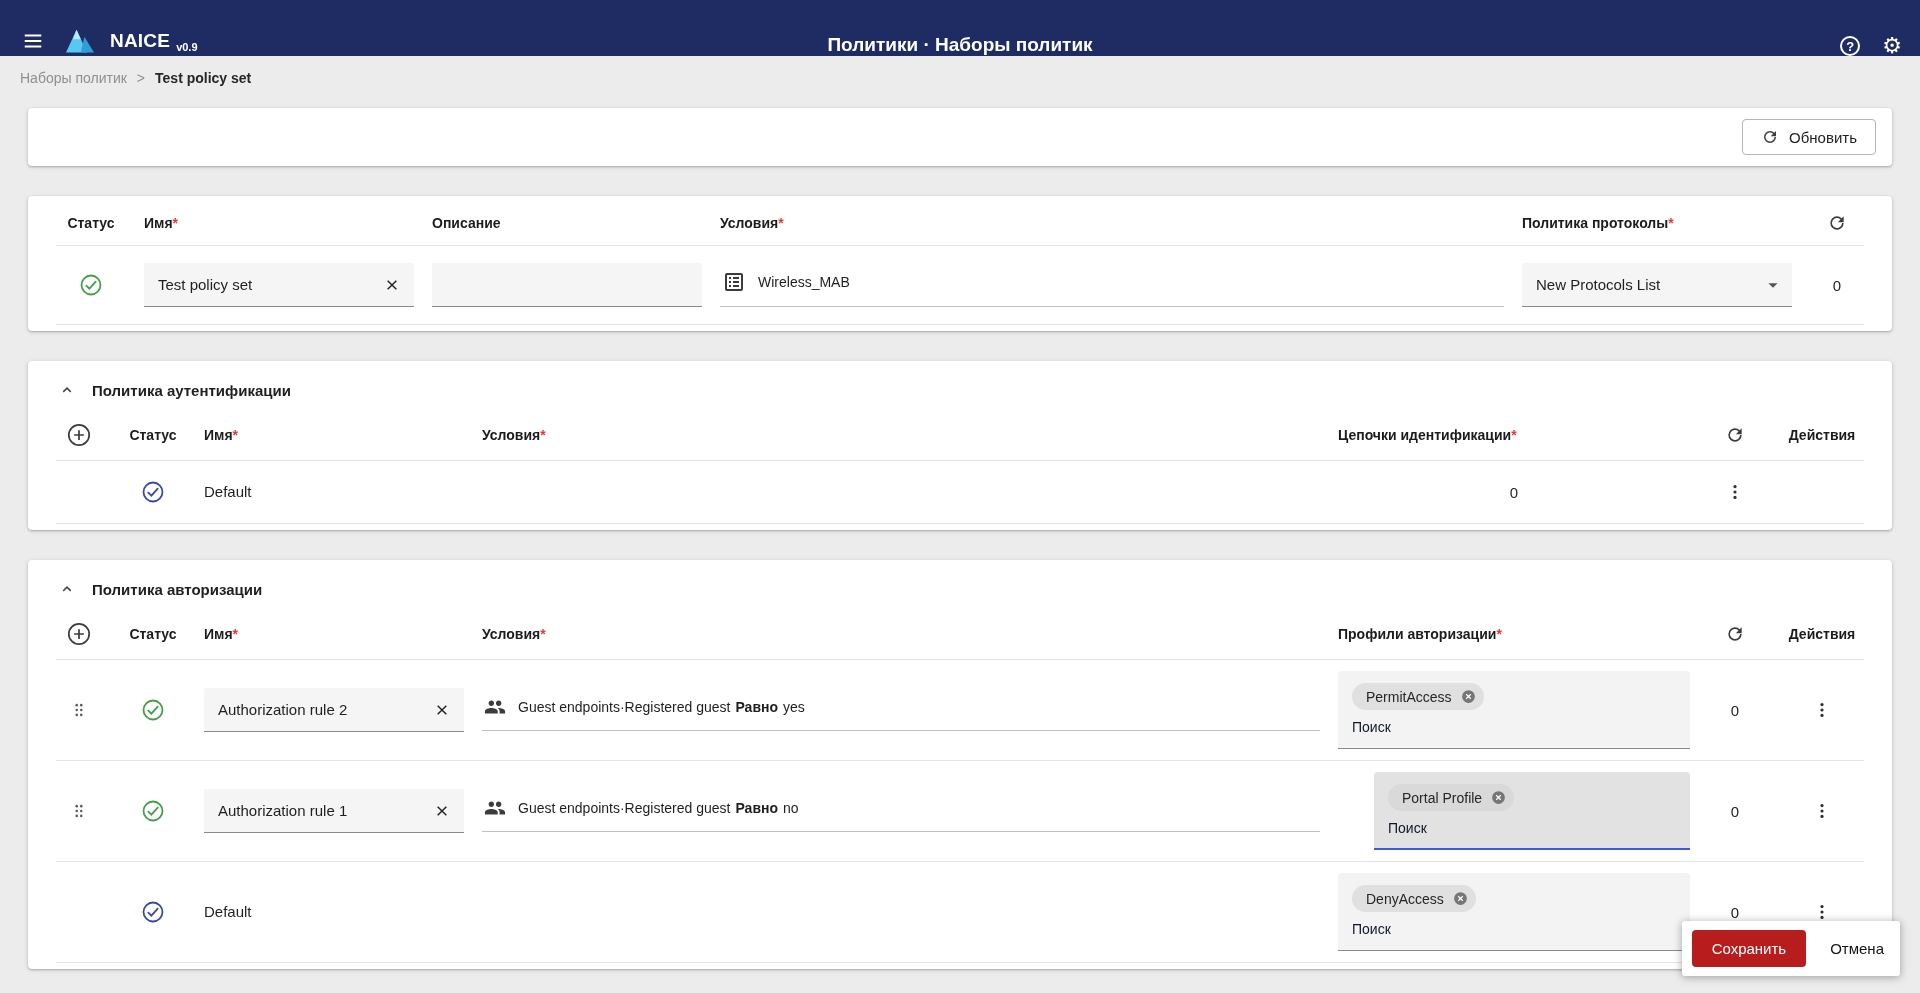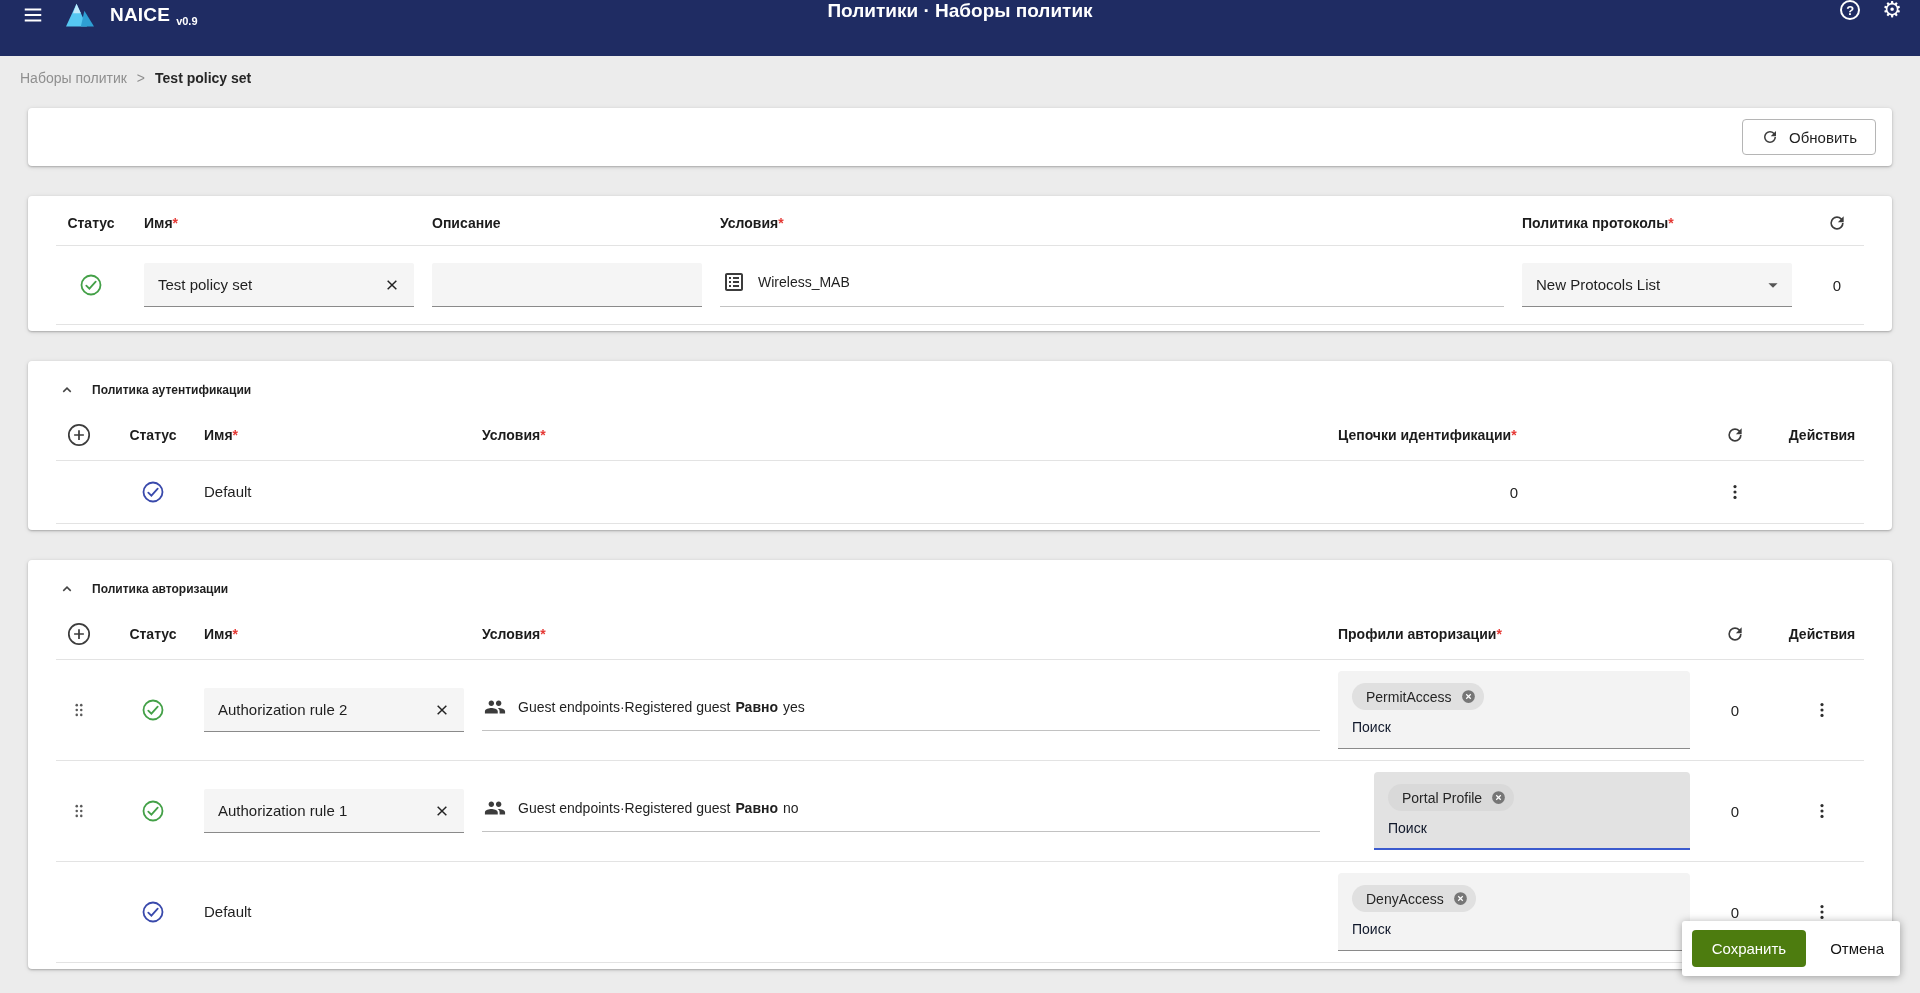--- a/index.html
+++ b/index.html
@@ -2,21 +2,21 @@
 <html><head>
 <meta charset="utf-8">
 <style>
   * { margin:0; padding:0; box-sizing:border-box; }
   html,body { width:1920px; height:993px; }
   body { overflow:hidden; background:#ececec; color:#1f1f1f; font-family:"Liberation Sans", sans-serif; }
   button { font-family:inherit; background:none; border:none; padding:0; cursor:pointer; color:inherit; }
   svg { display:block; }
 
   
-  .appbar { height:56px; background:#1f2c63; color:#fff; display:flex; align-items:flex-start; padding:0 18px; position:relative;gap:21px; }
+  .appbar { height:56px; background:#1f2c63; color:#fff; display:flex; align-items:flex-end; padding:0 18px; position:relative;gap:21px; }
   .appbar-left { display:flex; align-items:center; gap:14px; }
   .menu-btn { display:flex; padding:4px; }
   .logo { display:flex; margin-left:2px; }
   .brand { font-size:19px; font-weight:700; letter-spacing:.2px; }
   .version { font-size:11px; font-weight:700; align-self:flex-end; margin:0 0 3px -8px; }
   .appbar-title { position:absolute; left:50%; transform:translateX(-50%); font-size:19px; font-weight:600; white-space:nowrap; }
   .appbar-right { margin-left:auto; display:flex; align-items:center; gap:22px; }
   .help-badge { width:20px; height:20px; border:2px solid #fff; border-radius:50%; display:flex; align-items:center; justify-content:center; font-size:13px; font-weight:700; }
   .gear { font-size:22px; line-height:20px; }
 
@@ -60,27 +60,27 @@
   .profile-box.focused .chip { background:#d9d9d9; }
   .chip-x { display:flex; }
   .search-line { margin-top:9px; font-size:14px; color:#0f172a; }
 
   .hits { font-size:15px; }
   .status { display:flex; }
   .status.green { color:#43a047; }
   .status.blue  { color:#3949ab; }
 
   .section-head { display:flex; align-items:center; gap:14px; padding:18px 28px 4px; }
-  .section-title { font-size:12px; font-weight:700;text-align:center; }
+  .section-title { font-size:15px; font-weight:700;text-align:center; }
   .collapse-btn { display:flex; padding:2px; }
 
   .icon-dark { color:#3c3c3c; }
 
   .savebar { position:fixed; right:20px; bottom:17px; background:#fff; display:flex; align-items:center; gap:24px; padding:9px 16px 9px 10px; border-radius:3px; box-shadow:0 1px 8px rgba(0,0,0,.35); }
-  .btn-primary { background:#4d7c0f; color:#fff; font-size:15px; font-weight:500; padding:10px 20px; border-radius:4px; }
+  .btn-primary { background:#b91c1c; color:#fff; font-size:15px; font-weight:500; padding:10px 20px; border-radius:4px; }
   .btn-text { font-size:15px; color:#141414; }
 </style>
 </head>
 <body>
 
 <header class="appbar">
   <div class="appbar-left">
     <button class="menu-btn">
       <svg width="22" height="22" viewBox="0 0 24 24">
           <path d="M3 6h18M3 12h18M3 18h18" stroke="#fff" stroke-width="2"></path>

